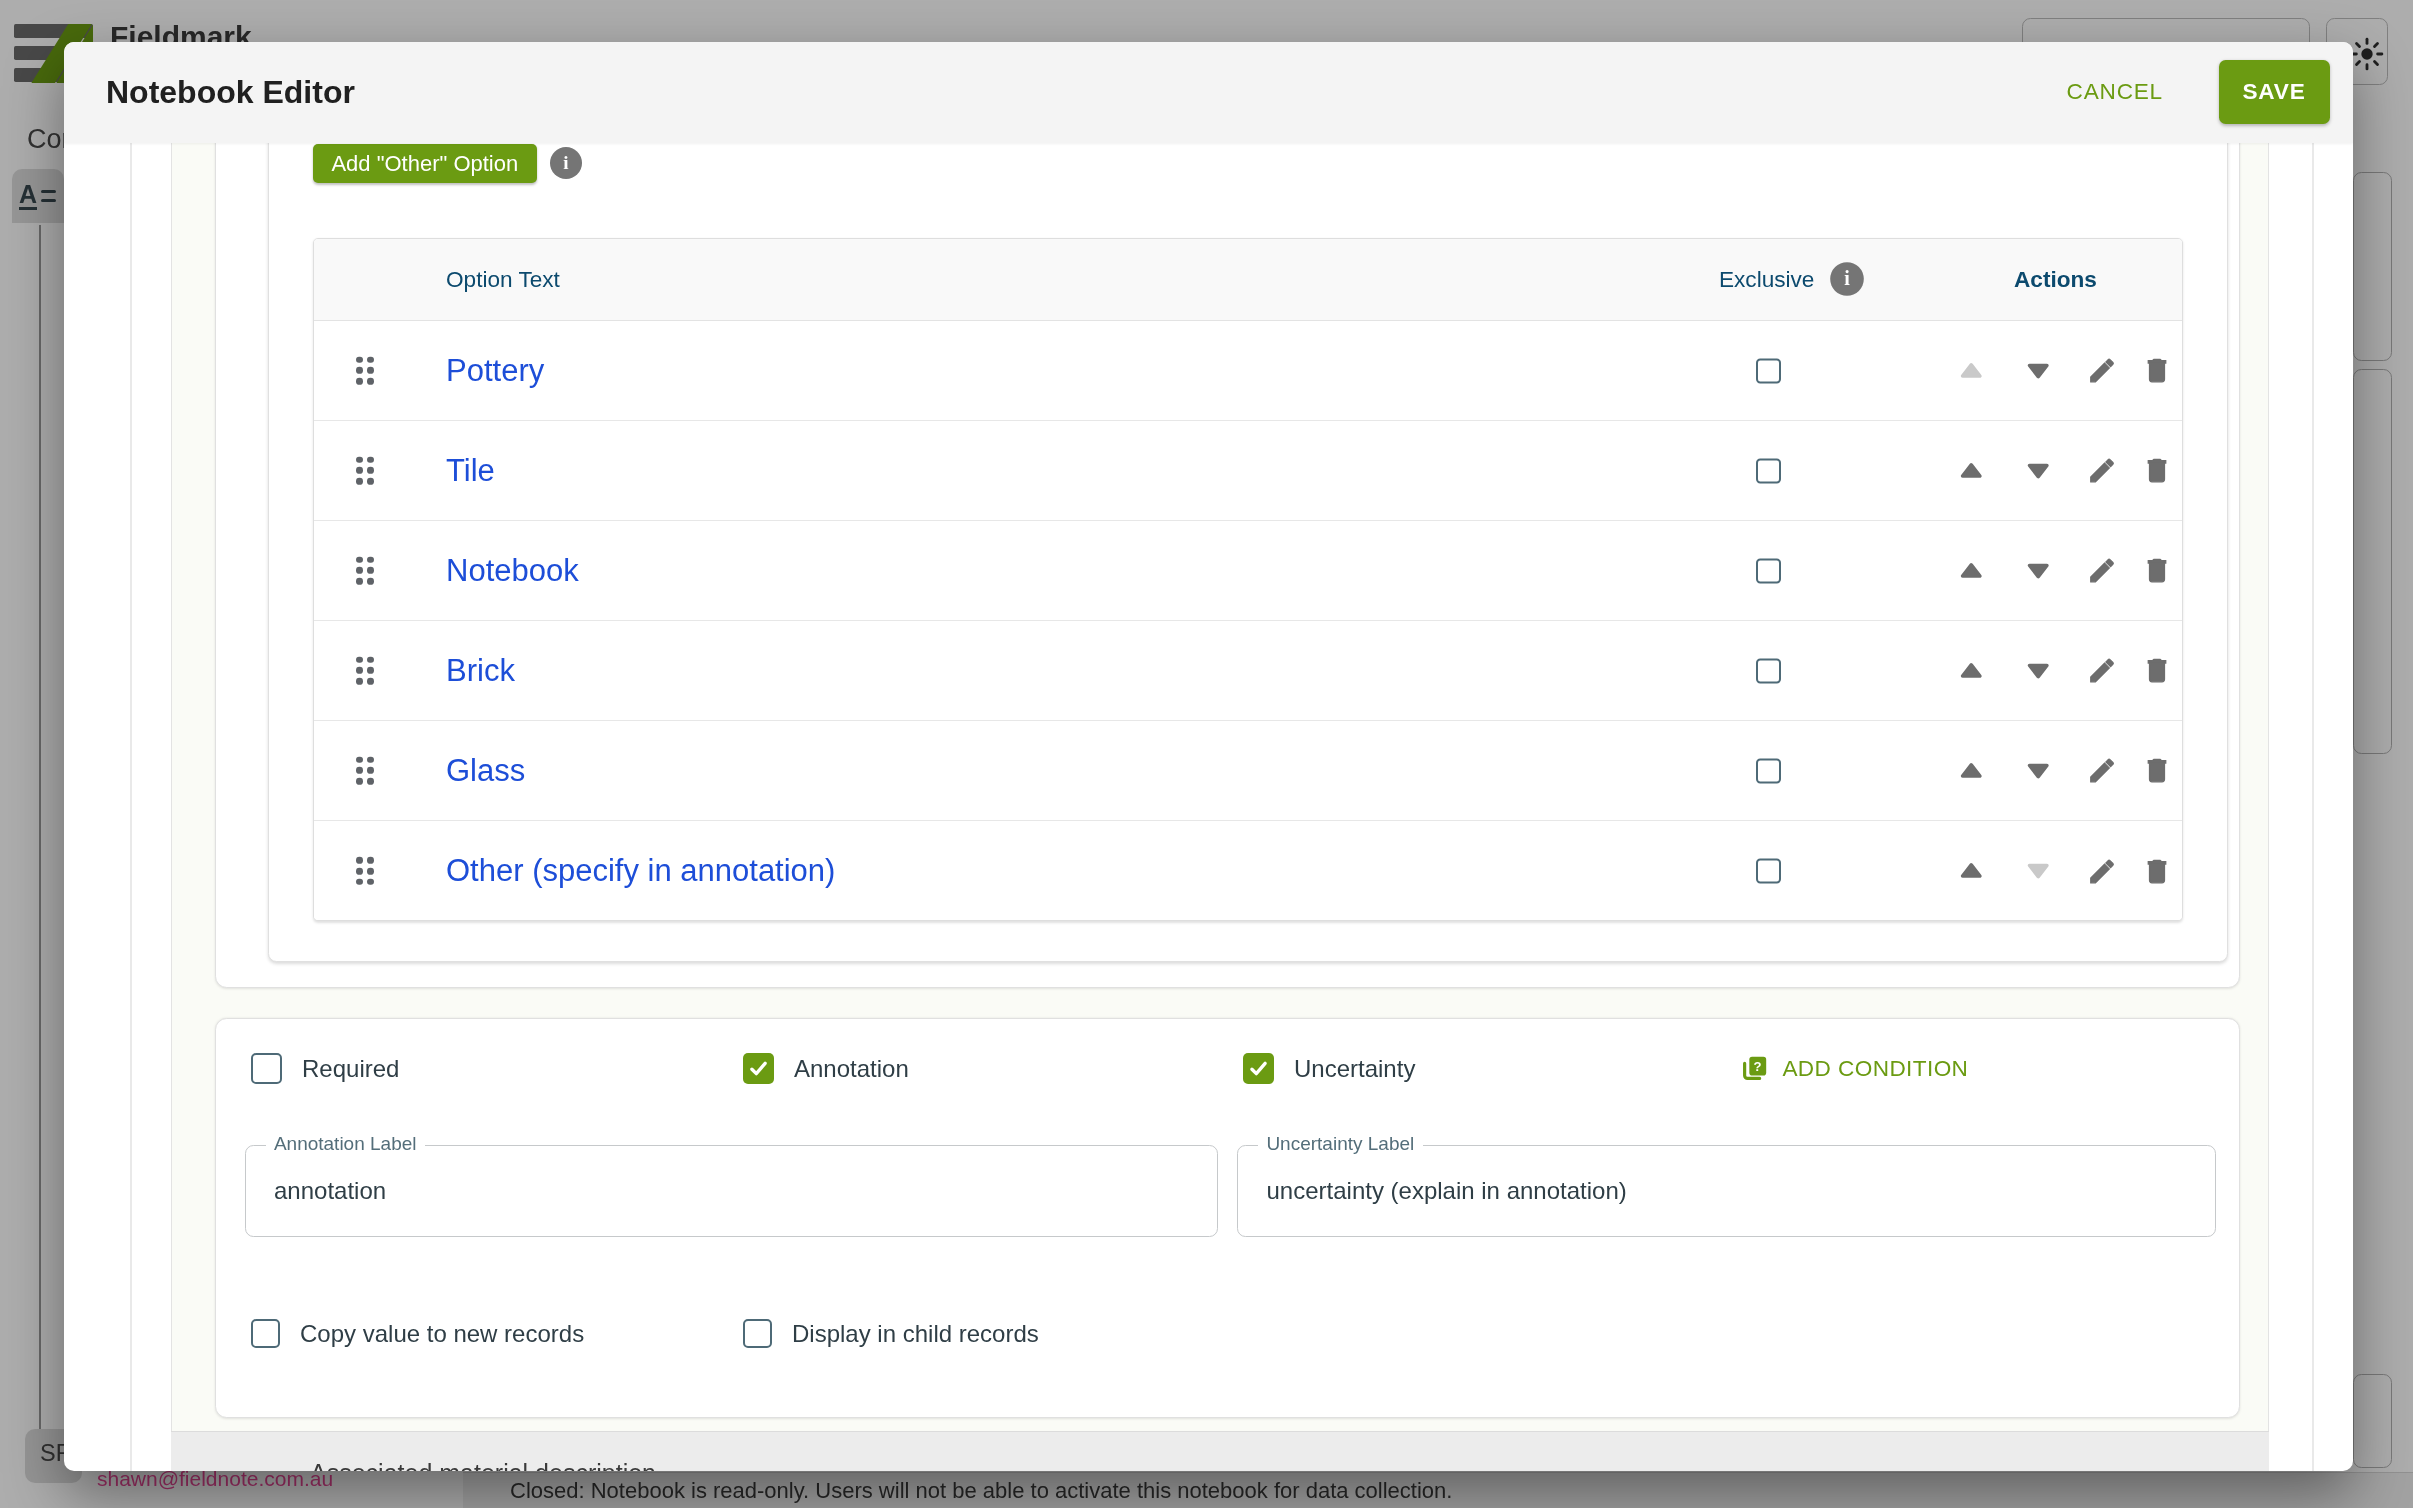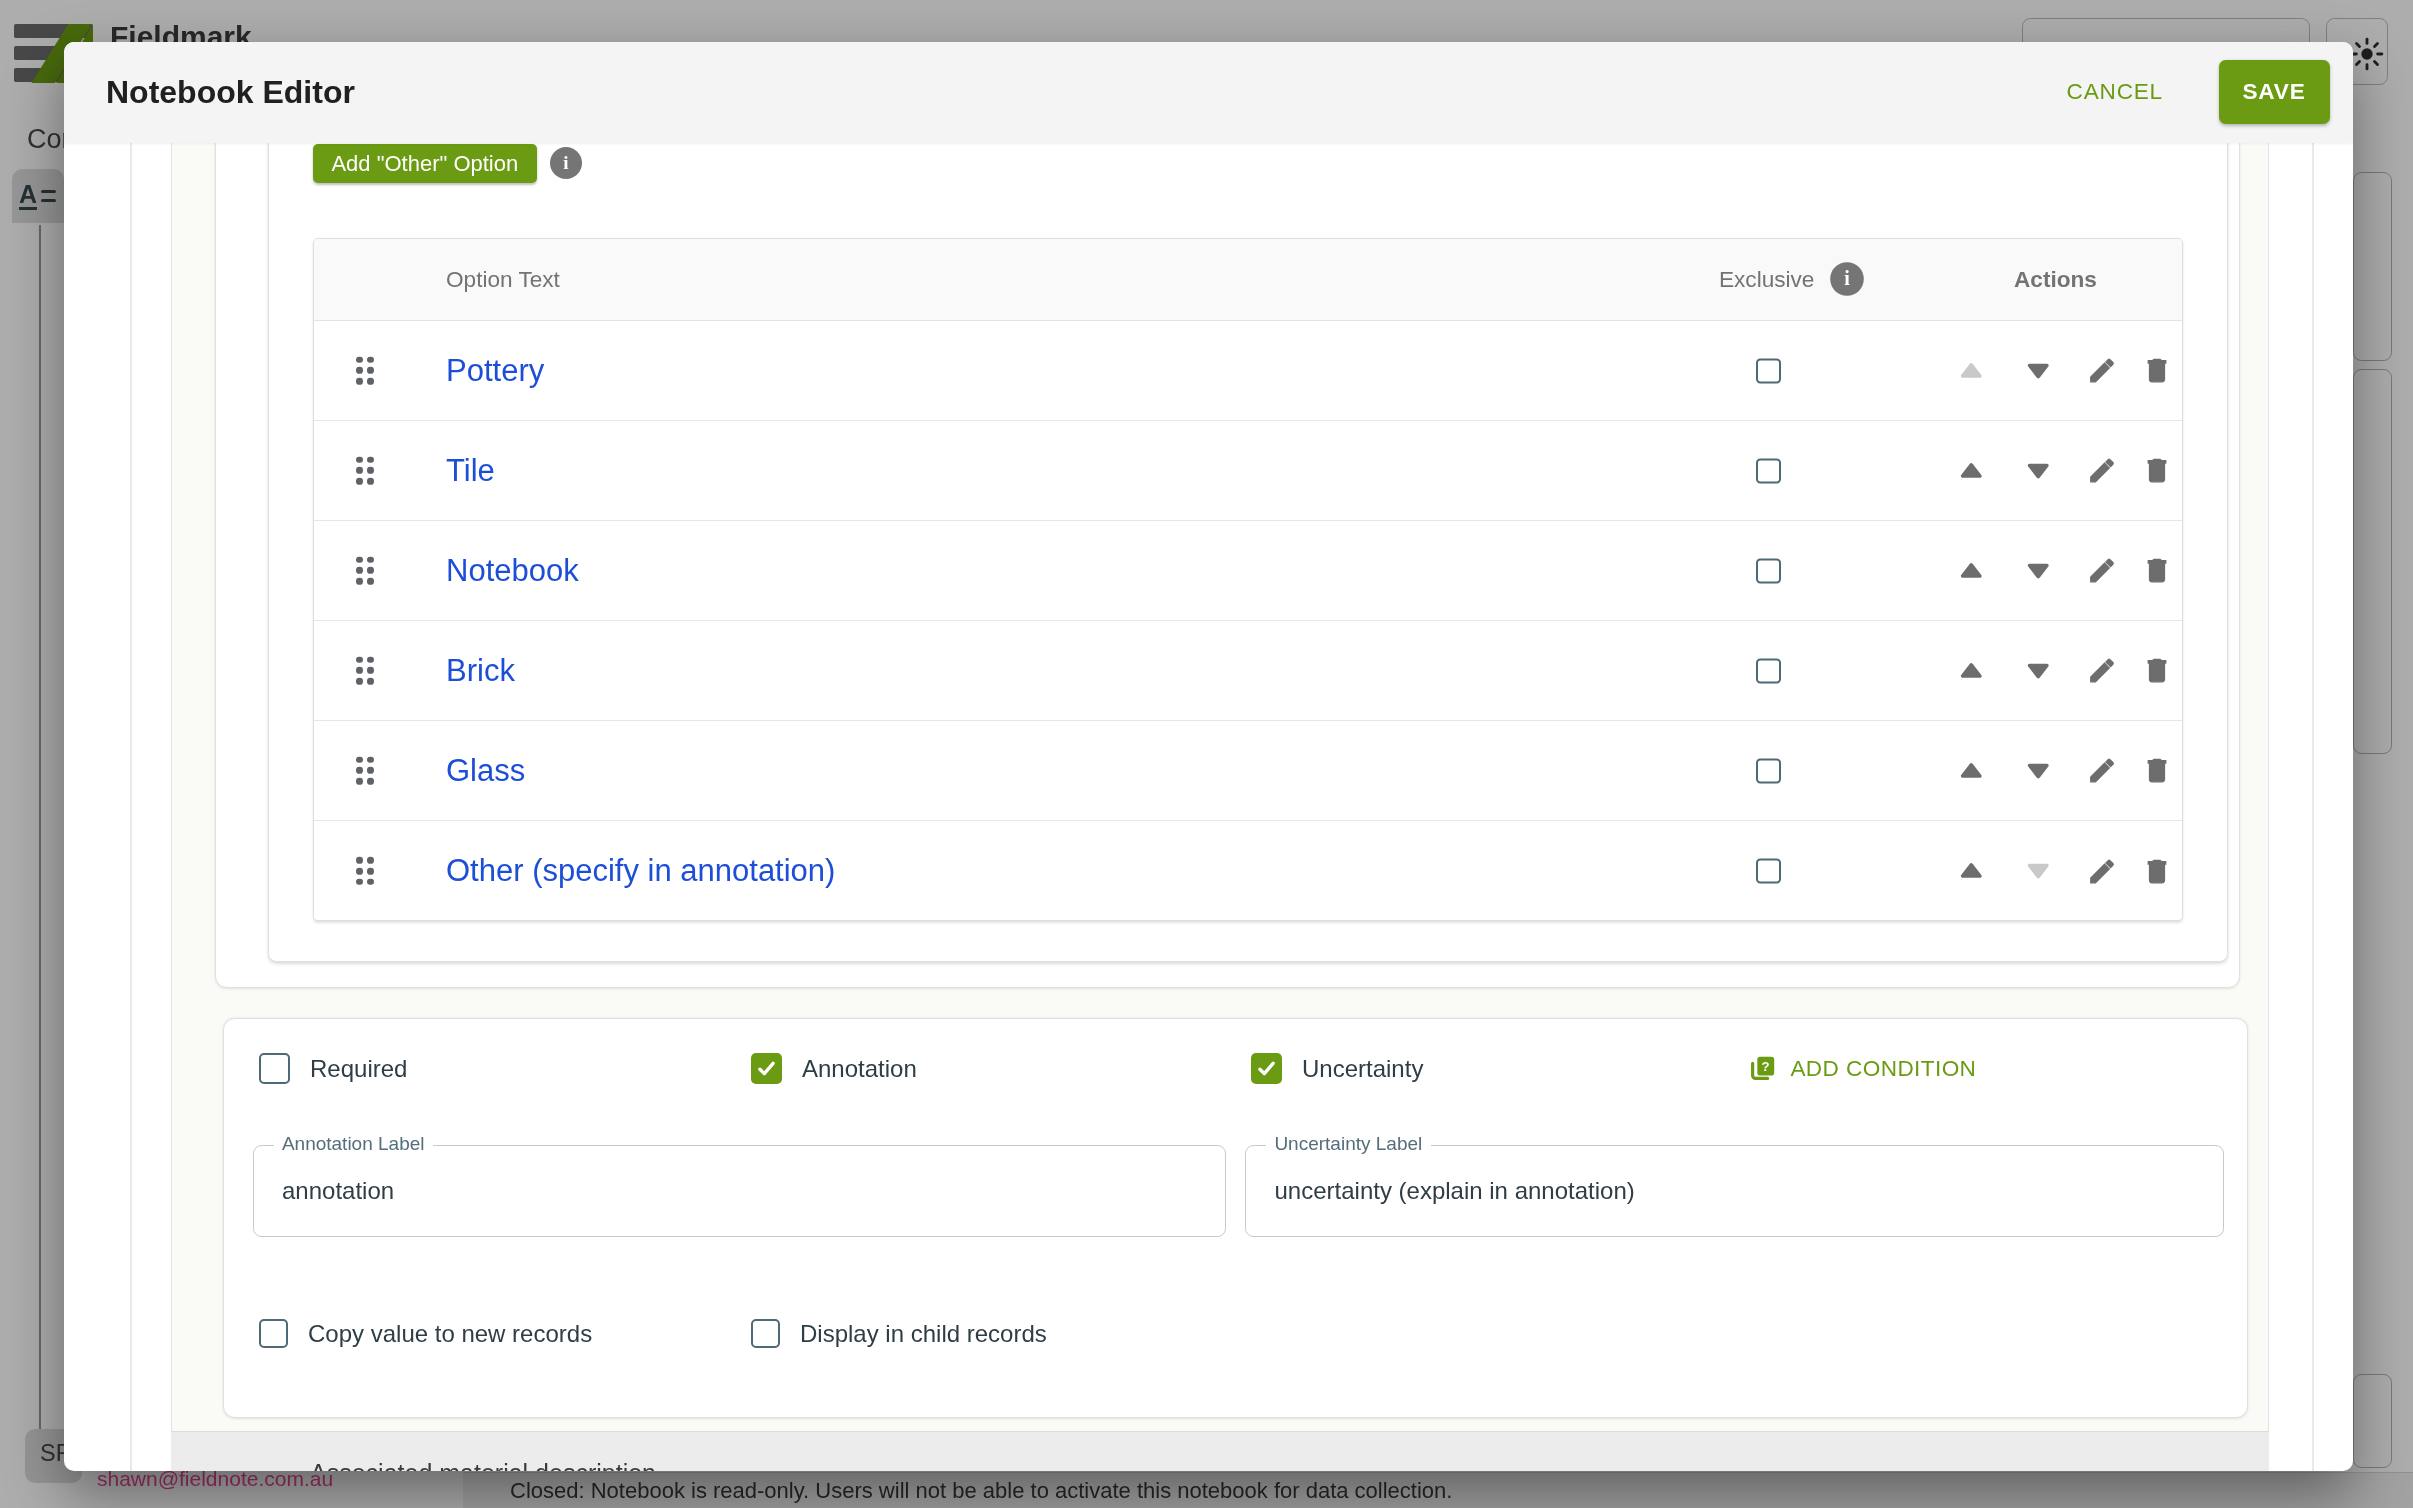--- a/index.html
+++ b/index.html
@@ -61,39 +61,39 @@
   .btn-add-other{position:absolute;left:44px;top:51px;height:39px;padding:0 18.4px;background:#6b9b12;color:#fff;
                  border:none;border-radius:5px;font-size:22px;display:flex;align-items:center;cursor:pointer;
                  box-shadow:0 1.7px 2.5px rgba(0,0,0,0.25);}
   .info-dot{width:32px;height:32px;border-radius:50%;background:#757575;color:#fff;display:flex;align-items:center;
             justify-content:center;font-size:19px;font-weight:700;font-family:"Liberation Serif",serif;}
   .info1{position:absolute;left:281px;top:54px;}
 
   .opt-table{position:absolute;left:44px;top:145px;width:1870px;height:683px;border:1.7px solid #dedede;
              border-radius:5px;overflow:hidden;background:#fff;box-shadow:0 1.7px 2.5px rgba(0,0,0,0.12);}
   .thead{position:relative;height:82px;background:#f9f9f9;border-bottom:1.7px solid #e3e3e3;}
-  .th{position:absolute;top:0;height:82px;display:flex;align-items:center;font-size:22.6px;color:#737373;}
+  .th{position:absolute;top:0;height:82px;display:flex;align-items:center;font-size:22.6px;color:#0c4a6e;}
   .th-option{left:132px;} .th-exclusive{left:1405px;} .th-actions{left:1700px;font-weight:bold;}
   .th-info{position:absolute;left:1517px;top:24px;transform:scale(1.05);}
   .trow{position:relative;height:100px;border-bottom:1.7px solid #e7e7e7;background:#fff;}
   .trow:last-child{border-bottom:none;}
   .row-text{position:absolute;left:132px;top:0;height:100%;display:flex;align-items:center;font-size:31px;color:#1d4ed8;}
   .drag{position:absolute;left:42px;top:50%;transform:translateY(-50%);display:grid;
         grid-template-columns:6.7px 6.7px;grid-auto-rows:6.7px;gap:4.2px;cursor:grab;}
   .drag i{width:6.7px;height:6.7px;border-radius:50%;background:#5f6368;}
   .cb{width:25px;height:25px;border:2.5px solid #4e6a77;border-radius:4.2px;background:#fff;cursor:pointer;}
   .row-cb{position:absolute;left:1442px;top:50%;transform:translateY(-50%);}
   .icon-btn{position:absolute;top:50%;transform:translateY(-50%);width:37px;height:37px;display:flex;
             align-items:center;justify-content:center;cursor:pointer;}
   .pos-up{left:1639px;} .pos-down{left:1706px;} .pos-edit{left:1769px;} .pos-del{left:1824px;}
   .ic{fill:#6d6d6d;stroke:#6d6d6d;}
   .dis .ic{fill:#c9c9c9;stroke:#c9c9c9;}
 
   .cardC{position:absolute;left:151px;top:976px;width:2025px;height:400px;background:#fff;
-         border:1.7px solid #e0e0e0;border-radius:11.7px;box-shadow:0 0.8px 2.5px rgba(0,0,0,0.10);margin-left:8px;}
+         border:1.7px solid #e0e0e0;border-radius:11.7px;box-shadow:0 0.8px 2.5px rgba(0,0,0,0.10);}
   .chk-row{position:absolute;display:flex;align-items:center;gap:20px;cursor:pointer;}
   .bigcb{width:31px;height:31px;border:2.5px solid #4e6a77;border-radius:5px;background:#fff;flex:0 0 auto;}
   .bigcb.checked{border:none;background:#6b9b12;display:flex;align-items:center;justify-content:center;}
   .chk-label{font-size:24px;color:#2f3e46;}
   .addcond{position:absolute;left:1523px;top:35px;display:flex;align-items:center;gap:13.4px;color:#6b9b12;
            font-size:22.6px;letter-spacing:0.4px;cursor:pointer;}
   .tfield{position:absolute;top:126px;height:92px;border:1.7px solid #c6c9cb;border-radius:8.4px;background:#fff;}
   .tf1{left:28.5px;width:973px;} .tf2{left:1021px;width:979px;}
   .tf-label{position:absolute;left:20px;top:-12.6px;background:#fff;padding:0 8.4px;font-size:19px;color:#546e7a;}
   .tf-value{position:absolute;left:28.5px;top:0;height:100%;display:flex;align-items:center;font-size:24px;color:#2f3e46;}

